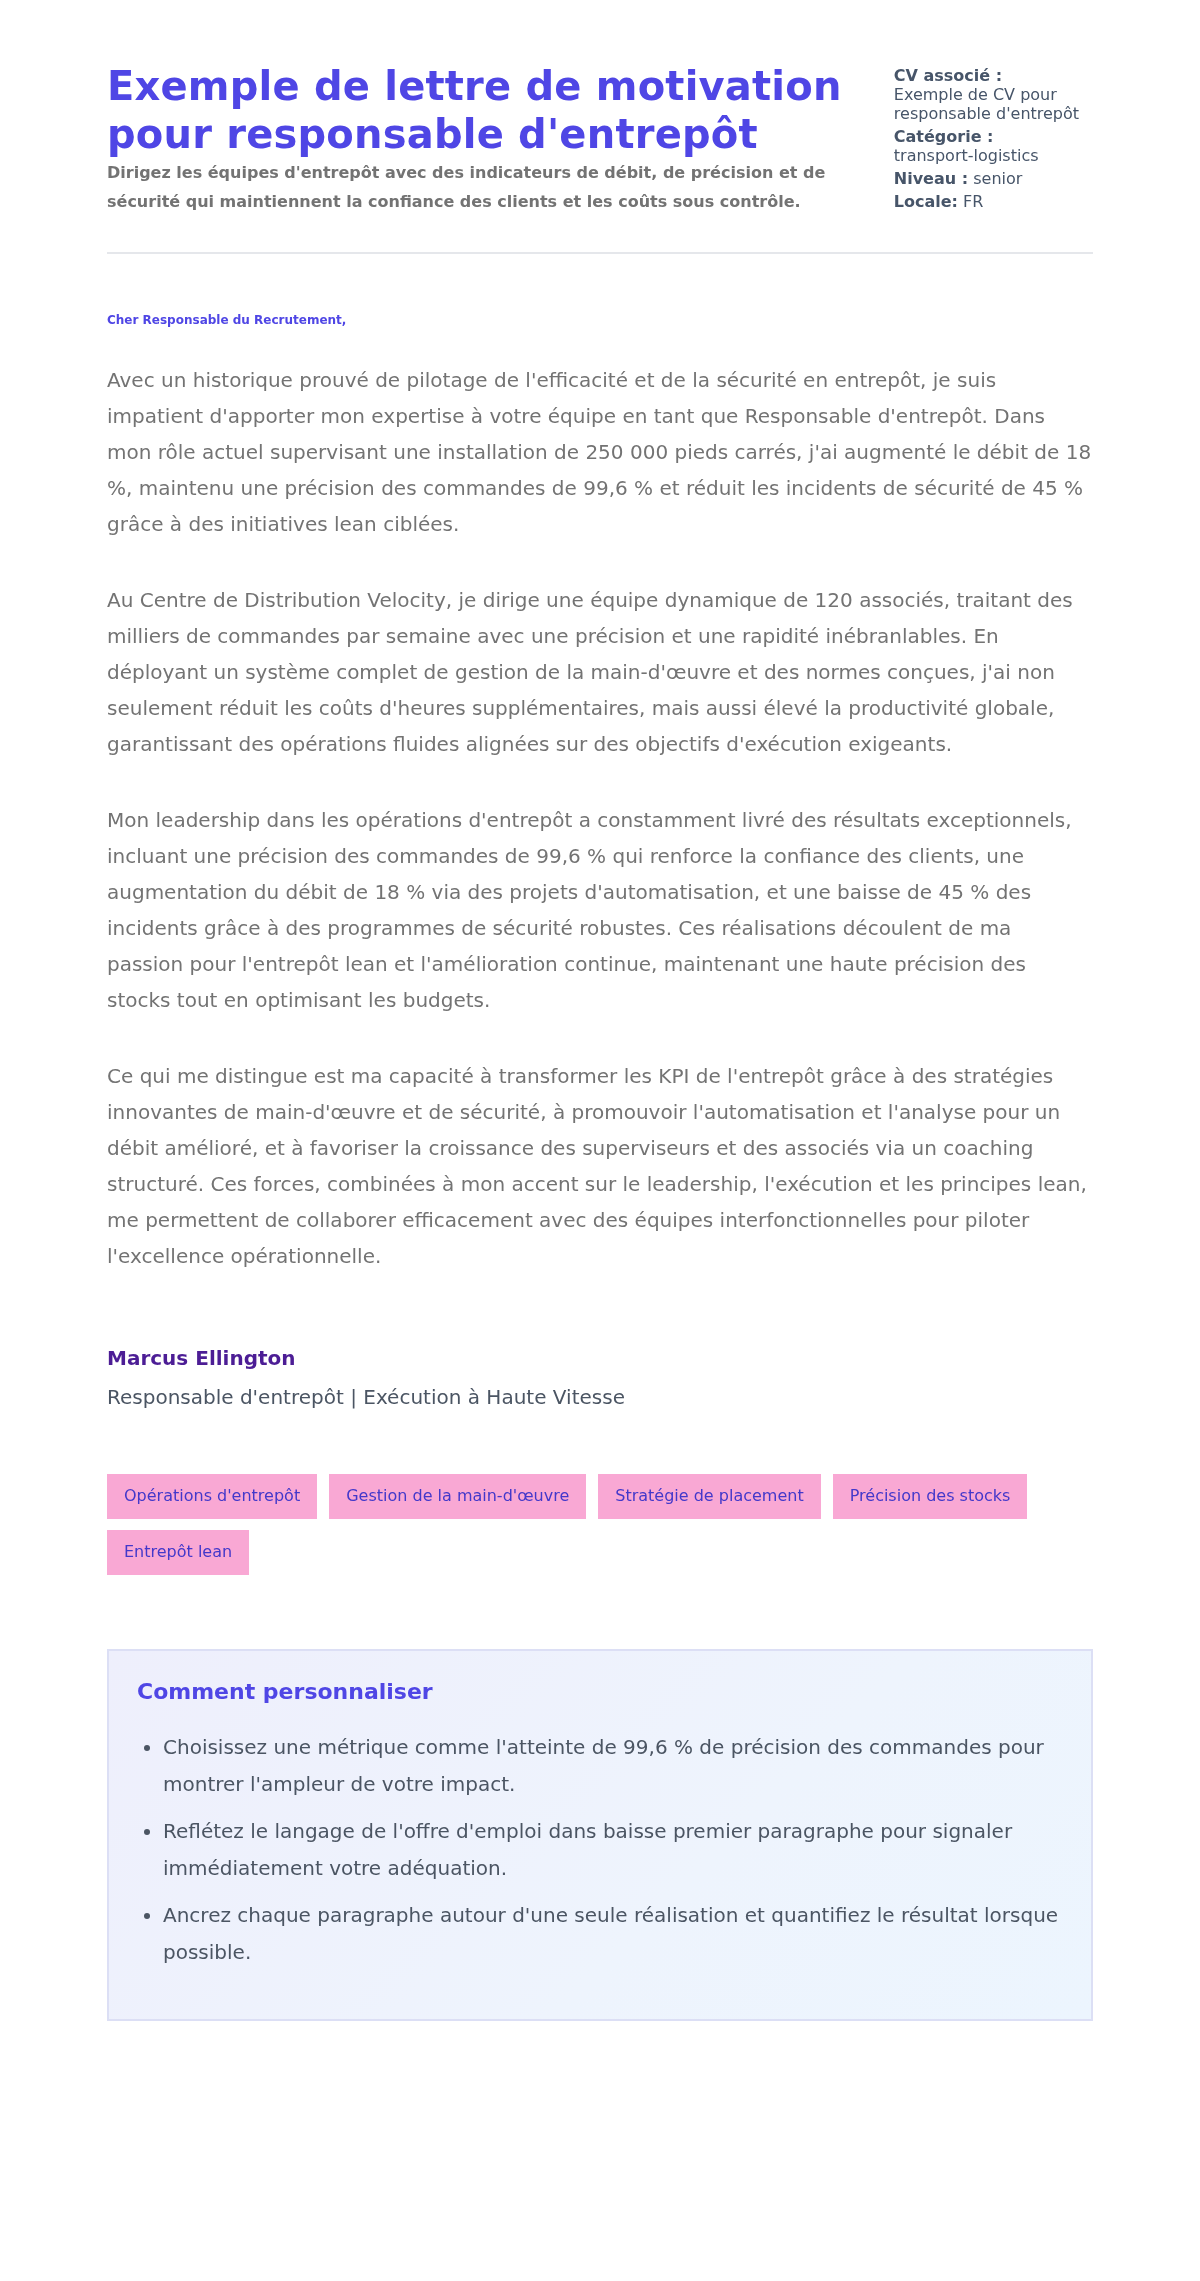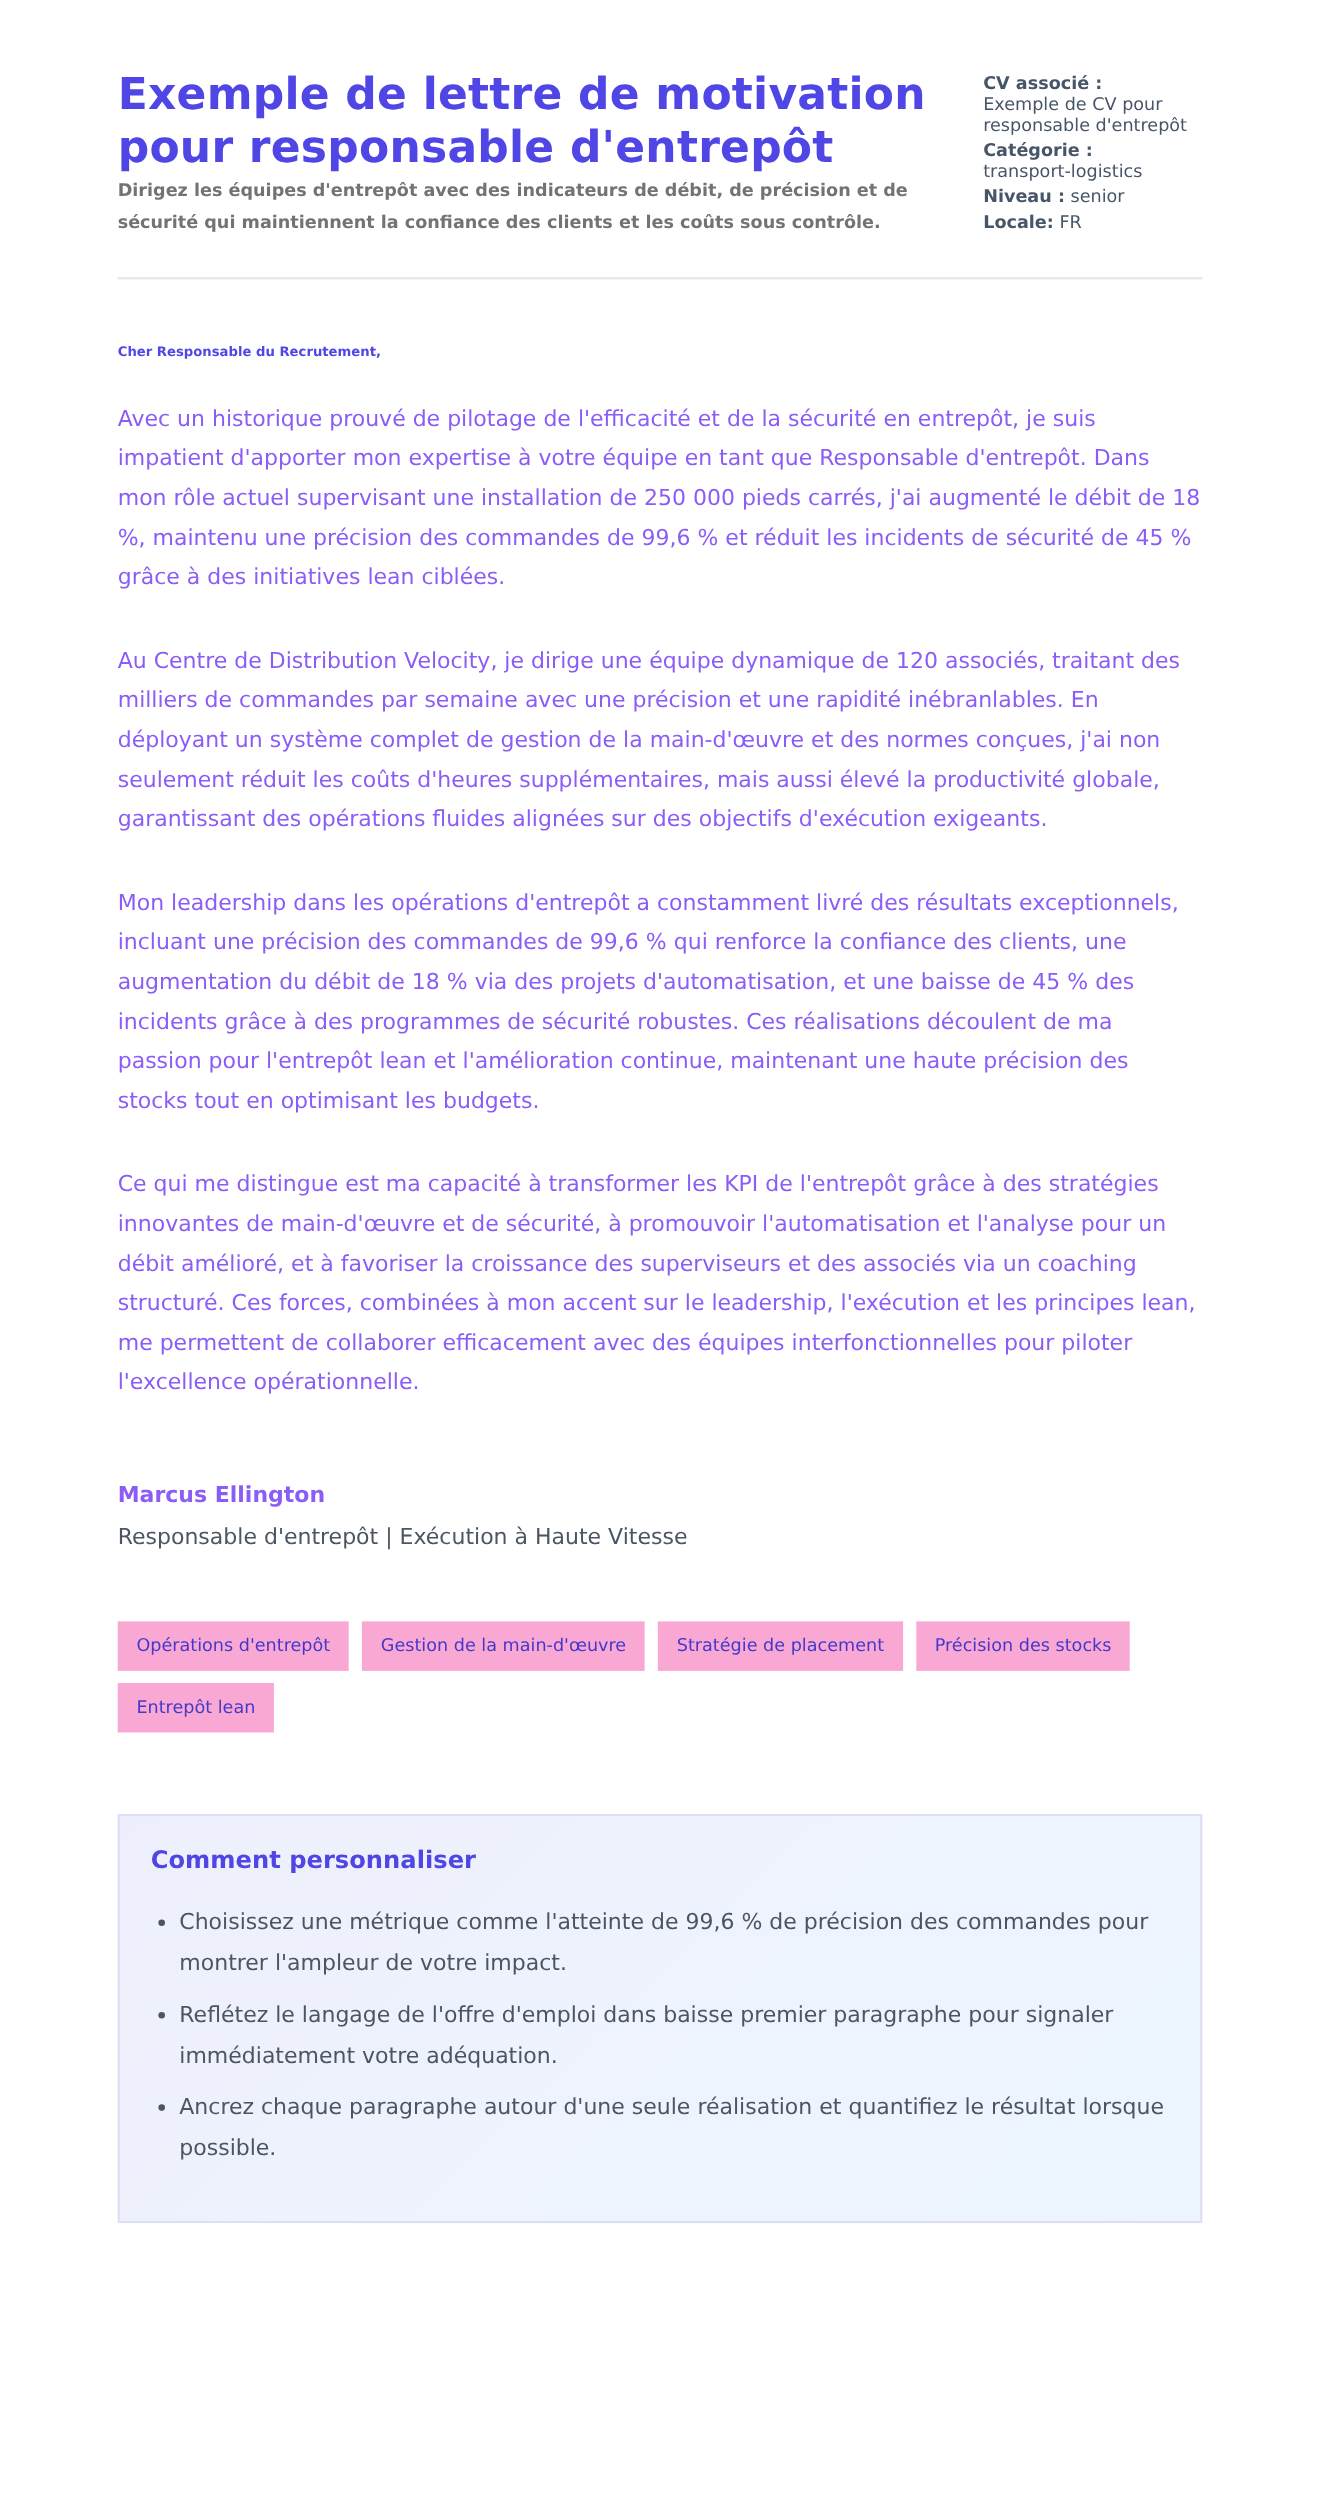--- a/index.html
+++ b/index.html
@@ -6,24 +6,24 @@
   body { width: 1200px; min-height: 2281px; font-family: "DejaVu Sans", sans-serif; color: #111827; }
   .page { position: relative; margin: 0 auto; width: 986px; padding-top: 62px; }
   .header { display: flex; justify-content: space-between; align-items: flex-start; padding-bottom: 36px; border-bottom: 2px solid #e5e7eb; }
   .header-left { width: 790px; }
   .title { margin: 0; font-size: 40px; line-height: 48px; font-weight: 700; color: #4f46e5; letter-spacing: 0.2px; }
   .subtitle { margin: 0; font-size: 16px; line-height: 29px; font-weight: 700; color: #737373; }
   .meta { width: 200px; text-align: left; font-size: 16px; line-height: 19px; color: #475569; padding-top: 4px; }
   .meta .row { margin-bottom: 4px; }
   .meta .k { font-weight: 700; color: #475569; }
   .salutation { margin: 52px 0 0 0; font-size: 12px; font-weight: 700; color: #4f46e5; line-height: 28px; }
-  .para { margin: 28px 0 0 0; font-size: 20px; line-height: 36px; color: #8b5cf6; }
+  .para { margin: 28px 0 0 0; font-size: 20px; line-height: 36px; color: #737373; }
   .para + .para { margin-top: 40px; }
   .signature { margin-top: 70px; }
-  .sig-name { font-size: 20px; font-weight: 700; color: #8b5cf6; line-height: 28px; }
+  .sig-name { font-size: 20px; font-weight: 700; color: #4c1d95; line-height: 28px; }
   .sig-title { margin-top: 10px; font-size: 20px; color: #4b5563; line-height: 30px; }
   .tags { margin-top: 62px; display: flex; flex-wrap: wrap; gap: 11px 12px; width: 986px; }
   .tag { background: #f9a8d4; color: #4338ca; font-size: 16px; line-height: 20px; padding: 12px 17px 13px 17px; }
   .tips { margin-top: 74px; border: 2px solid #dcdff5; background: linear-gradient(135deg, #eeeffc 0%, #eef4fd 60%, #ecf5fe 100%); padding: 26px 28px 32px 28px; }
   .tips-title { margin: 0; font-size: 22px; line-height: 30px; font-weight: 700; color: #4f46e5; }
   .tips ul { margin: 22px 0 16px 0; padding-left: 26px; }
   .tips li { font-size: 20px; line-height: 37px; color: #4b5563; margin-bottom: 10px; }
   .tips li:last-child { margin-bottom: 0; }
 </style>
 </head>

